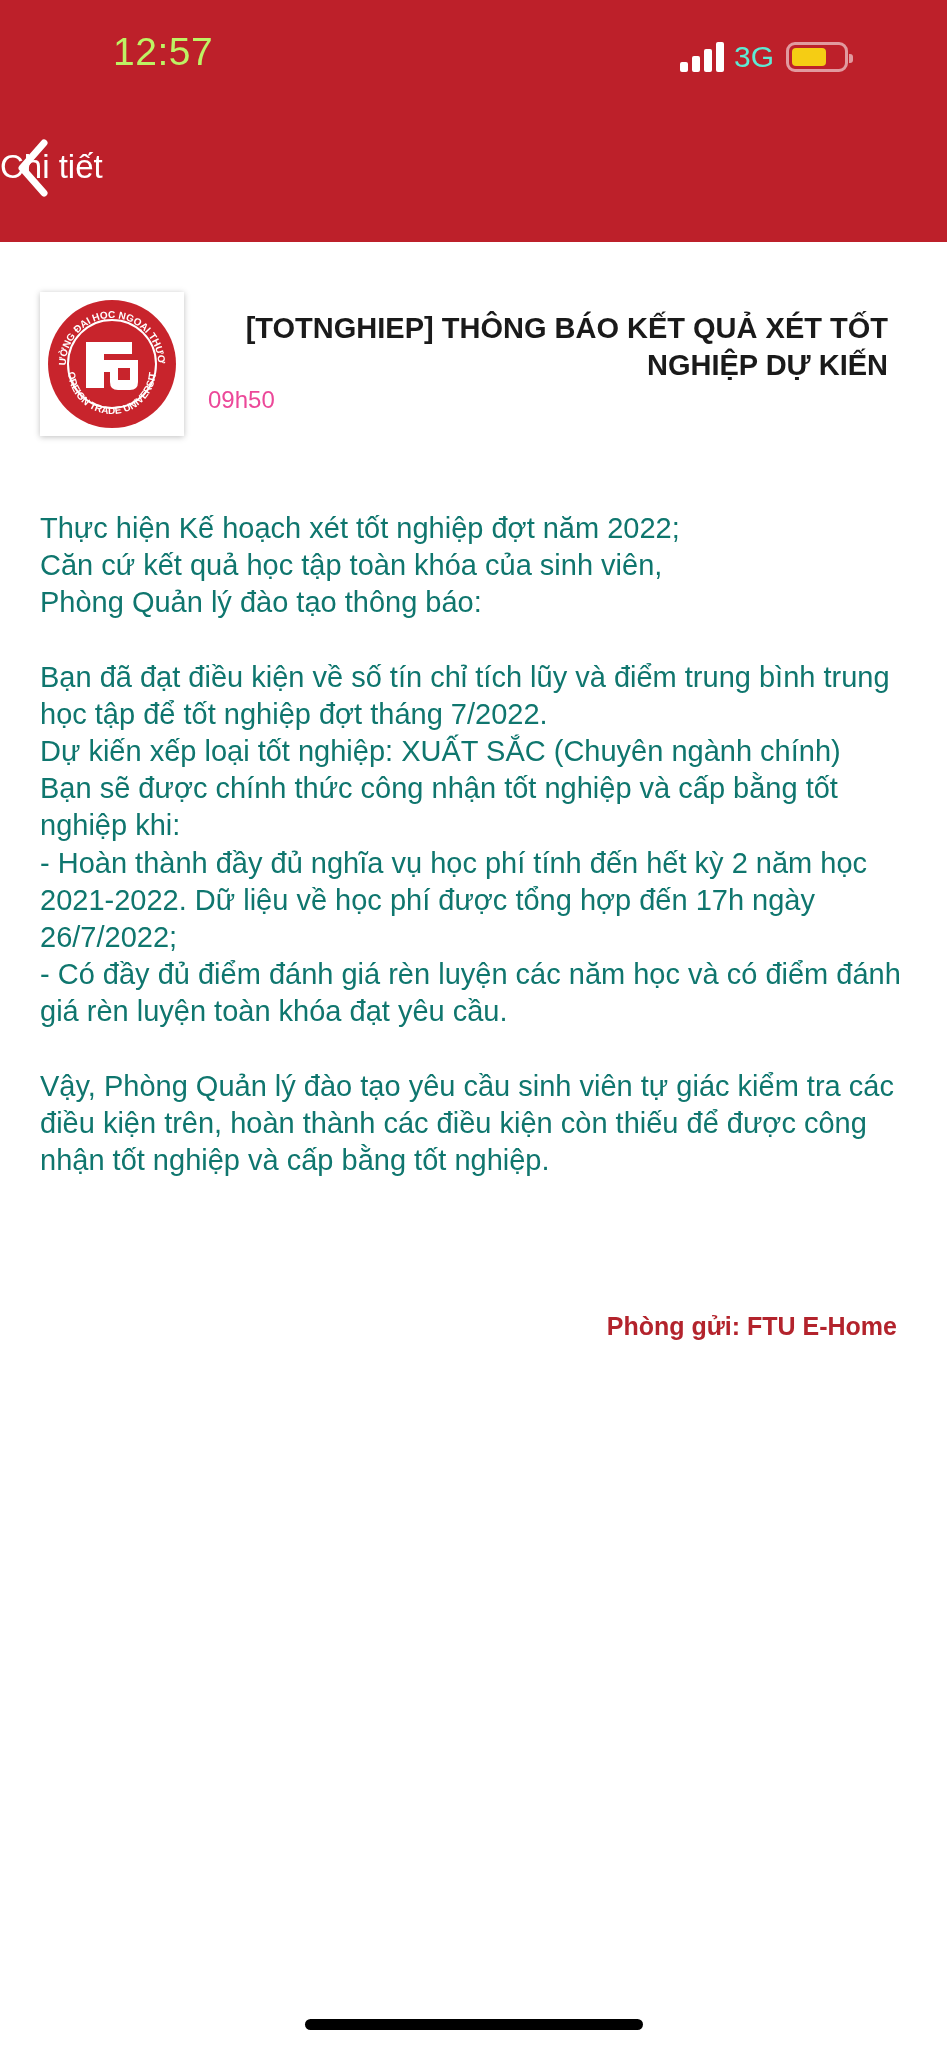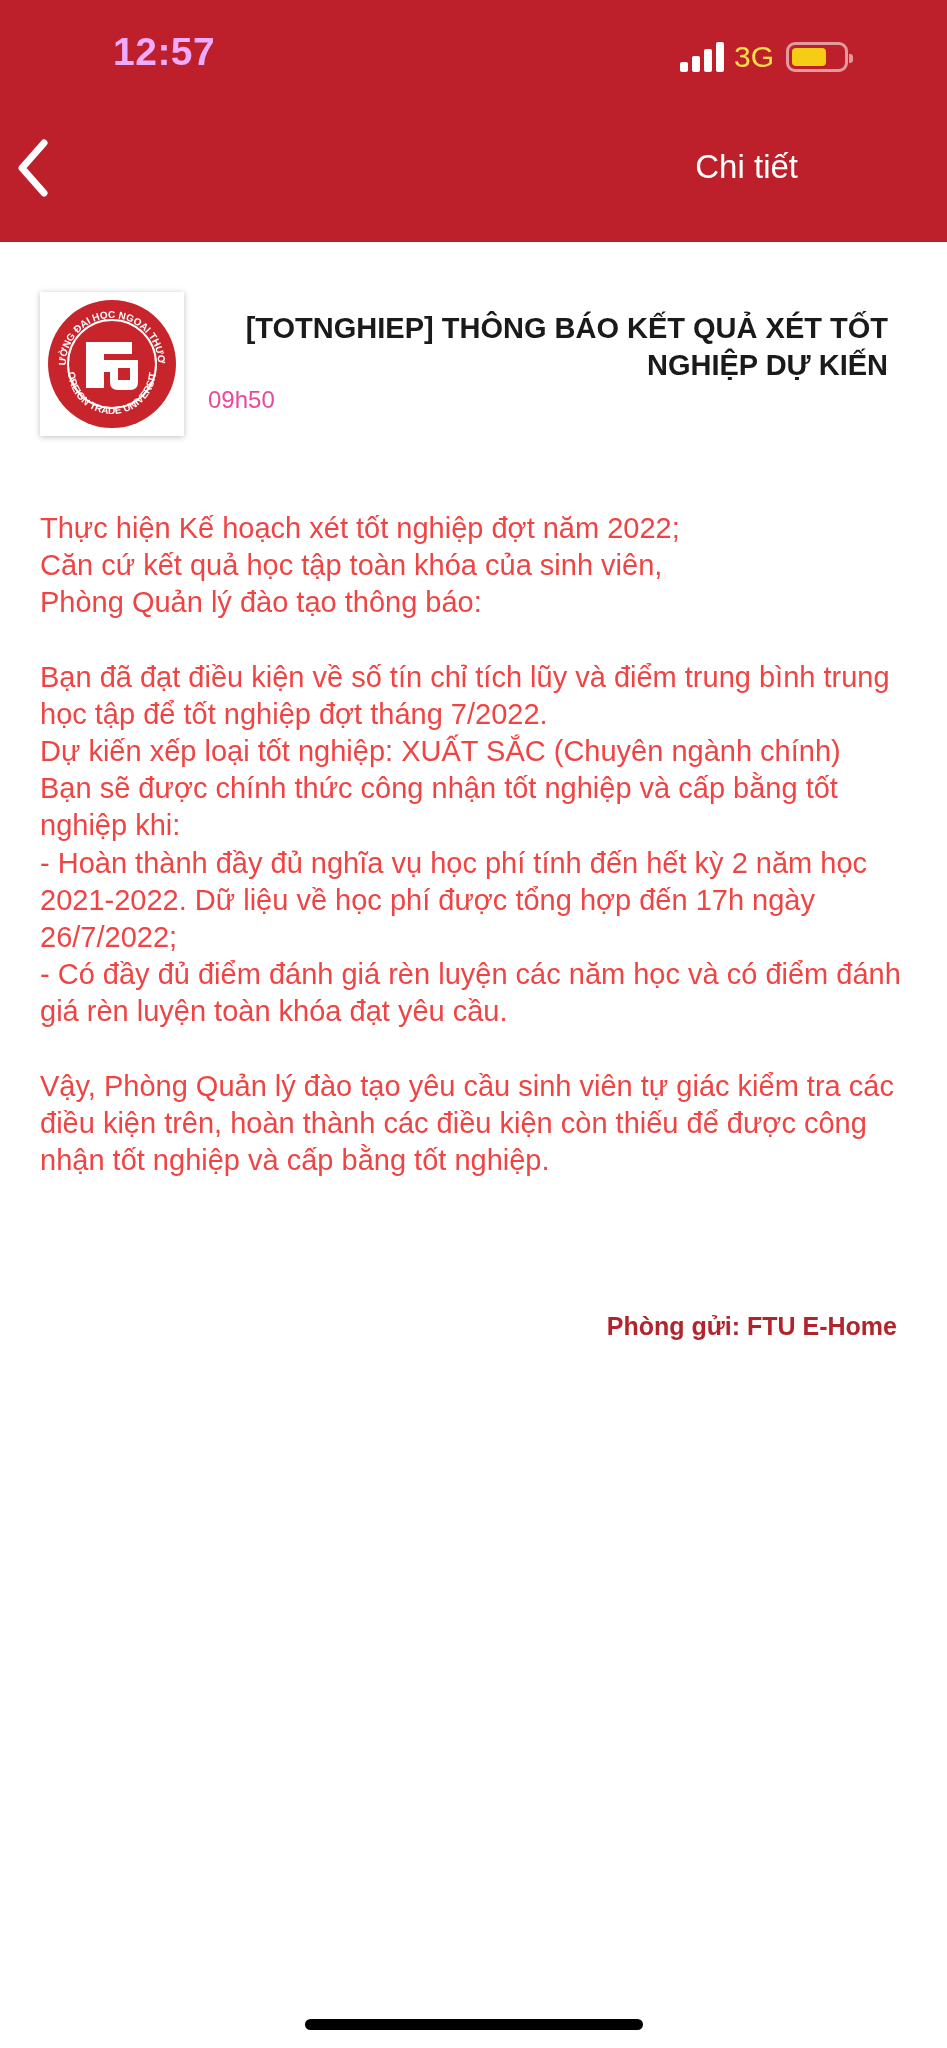--- a/index.html
+++ b/index.html
@@ -1,38 +1,38 @@
 <!DOCTYPE html>
 <html><head>
   <meta charset="utf-8">
   <style>
     * { box-sizing: border-box; margin: 0; padding: 0; }
     html, body { width: 947px; height: 2048px; background: #ffffff; overflow: hidden; }
     body { font-family: "Liberation Sans", "DejaVu Sans", sans-serif; color: #111; position: relative; }
 
     .header { position: absolute; left: 0; top: 0; width: 947px; height: 242px; background: #bd202a; }
     .status-bar { position: absolute; left: 0; top: 0; width: 947px; height: 110px; }
-    .status-time { position: absolute; left: 113px; top: 30px; font-size: 39px; font-weight: bold; color: #f0abfc; letter-spacing: 0.5px; }
+    .status-time { position: absolute; left: 113px; top: 30px; font-size: 39px; font-weight: normal; color: #bef264; letter-spacing: 0.5px; }
     .status-right { position: absolute; left: 680px; top: 40px; height: 34px; display: flex; align-items: center; }
     .signal { display: flex; align-items: flex-end; height: 30px; gap: 4px; }
     .signal span { display: block; width: 8px; background: #fff; border-radius: 2px; }
-    .network { color: #fde047; font-size: 30px; font-weight: normal; margin-left: 10px; }
+    .network { color: #5eead4; font-size: 30px; font-weight: normal; margin-left: 10px; }
     .battery { margin-left: 12px; width: 62px; height: 30px; border: 3px solid rgba(255,255,255,0.55); border-radius: 9px; position: relative; padding: 3px; }
     .battery-fill { width: 34px; height: 100%; background: #f5cd14; border-radius: 4px; }
     .battery-cap { position: absolute; right: -8px; top: 9px; width: 4px; height: 9px; background: rgba(255,255,255,0.55); border-radius: 0 3px 3px 0; }
 
     .back-btn { position: absolute; left: 10px; top: 135px; width: 50px; height: 64px; cursor: pointer; }
-    .nav-title { position: absolute; left: 0; width: 798px; top: 148px; text-align: right; font-size: 33px; color: #fff; }
+    .nav-title { position: absolute; left: 0; width: 798px; top: 148px; text-align: left; font-size: 33px; color: #fff; }
 
     .msg-header { position: absolute; left: 40px; top: 292px; width: 880px; }
     .logo { position: absolute; left: 0; top: 0; width: 144px; height: 144px; background: #fff; box-shadow: 0 1px 6px rgba(0,0,0,0.25); display: flex; align-items: center; justify-content: center; }
     .msg-title { position: absolute; left: 168px; top: 18px; width: 680px; font-size: 29px; line-height: 37px; font-weight: bold; color: #1a1a1a; text-align: right; }
     .msg-time { position: absolute; left: 168px; top: 94px; font-size: 24px; color: #ec4899; }
 
-    .msg-body { position: absolute; left: 40px; top: 510px; width: 880px; font-size: 29px; line-height: 37.2px; color: #ef4444; }
+    .msg-body { position: absolute; left: 40px; top: 510px; width: 880px; font-size: 29px; line-height: 37.2px; color: #0f766e; }
     .msg-body p { white-space: pre-line; }
     .gap { height: 37px; }
 
     .sender { position: absolute; right: 50px; top: 1312px; font-size: 25px; color: #b3232c; font-weight: bold; }
 
     .home-indicator { position: absolute; left: 305px; top: 2019px; width: 338px; height: 11px; background: #000; border-radius: 6px; }
   </style>
 </head>
 <body>
 

